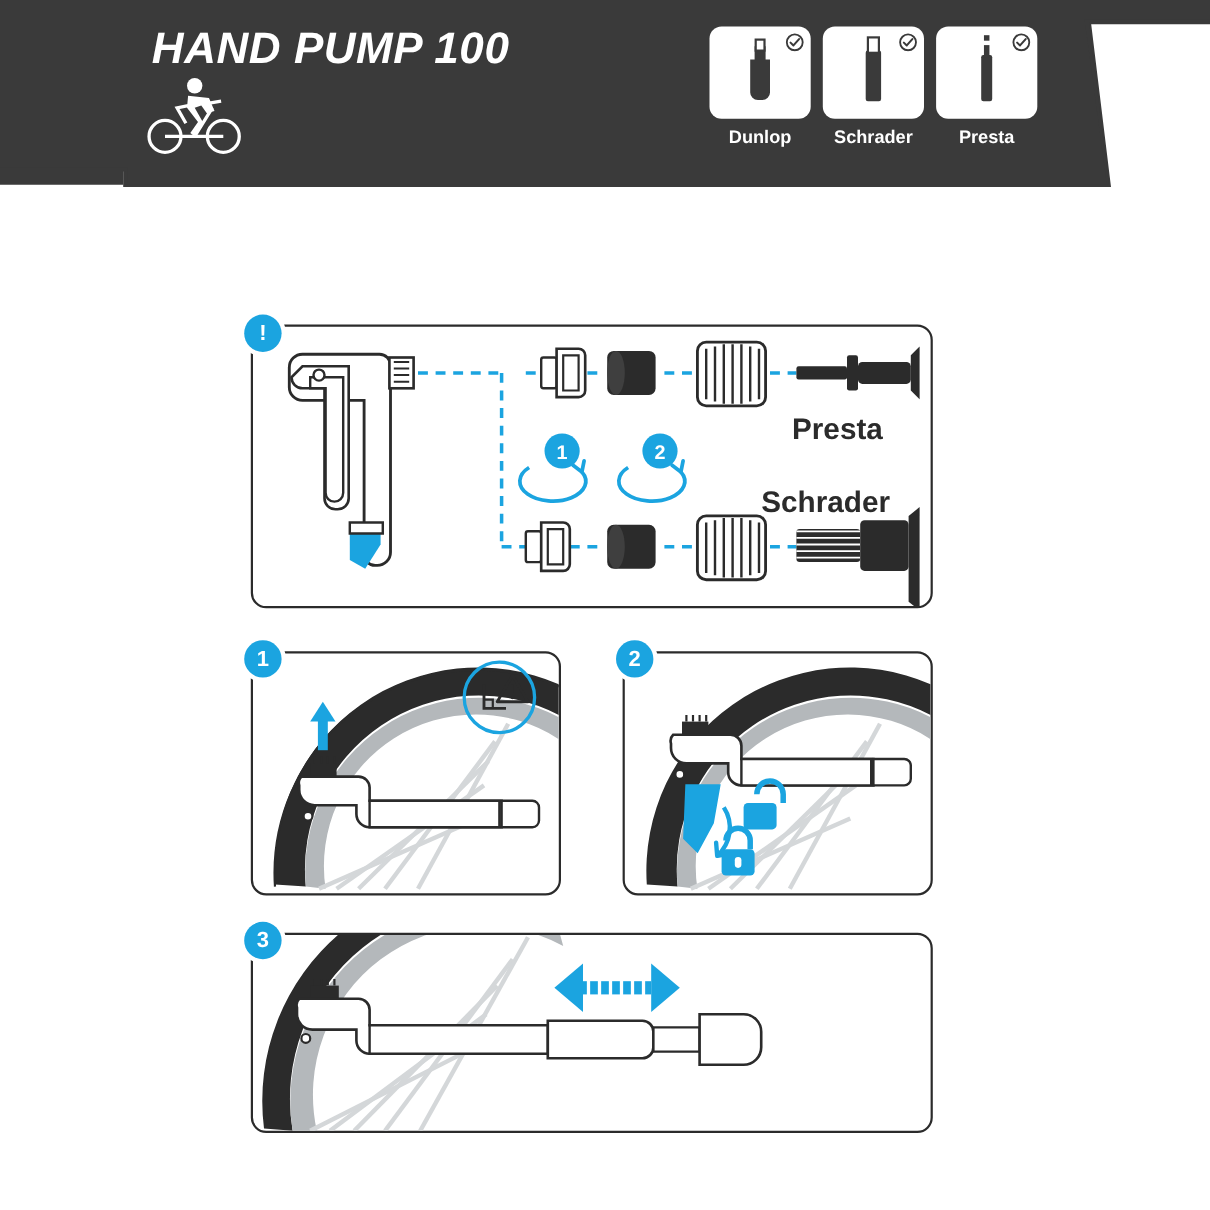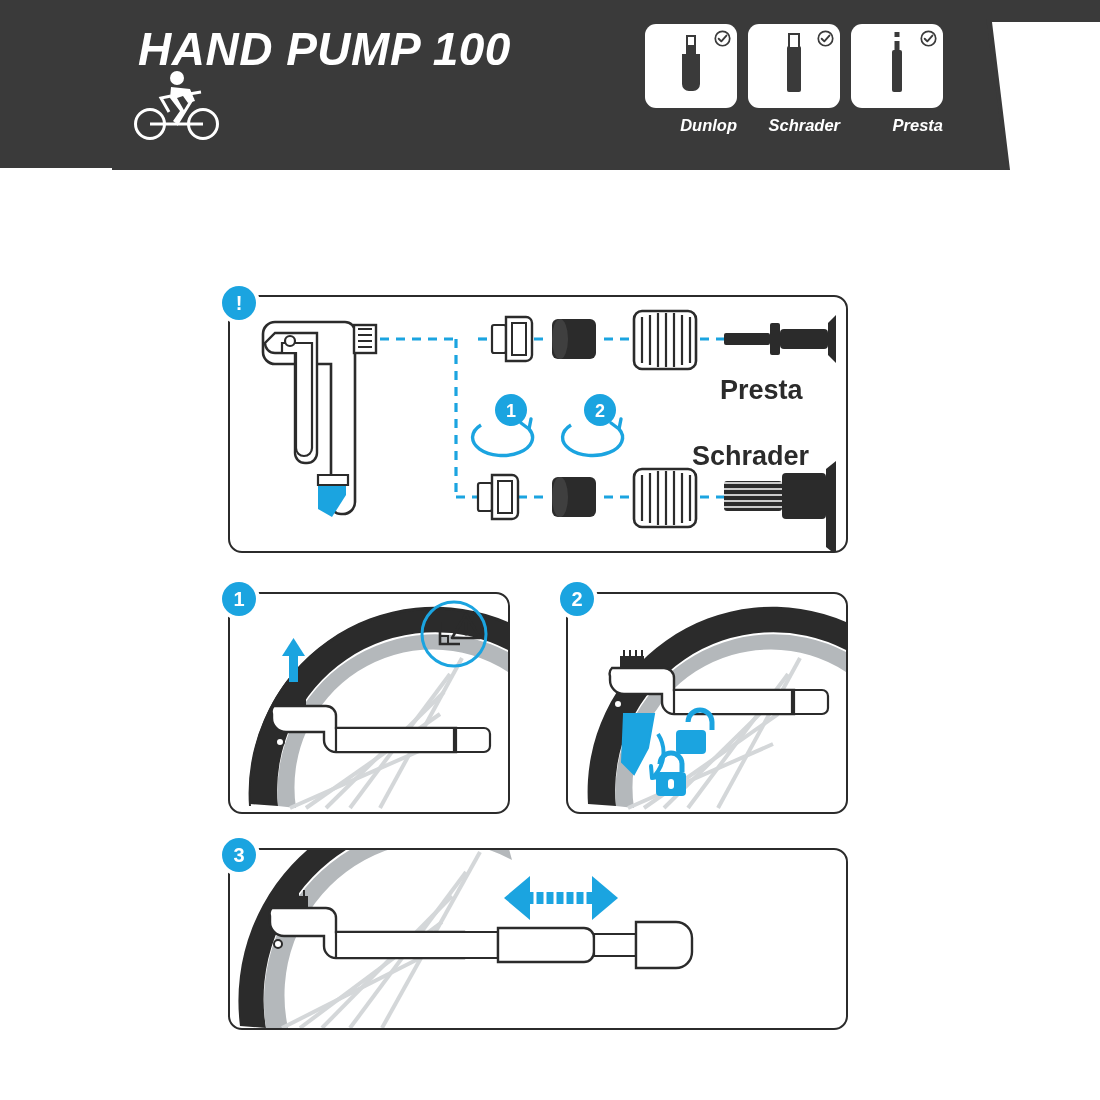--- a/index.html
+++ b/index.html
@@ -22,21 +22,21 @@
     width: 1100px; height: 170px;
   }
   .header-shape {
     position: absolute;
     left: 0; top: 0;
     width: 1100px; height: 170px;
   }
   .title {
     position: absolute;
     left: 138px; top: 22px;
-    font-size: 46px;
+    font-size: 40px;
     font-weight: bold;
     font-style: italic;
     color: #ffffff;
     letter-spacing: 0.5px;
     white-space: nowrap;
   }
   .cyclist {
     position: absolute;
     left: 133px; top: 68px;
     width: 92px; height: 72px;
@@ -54,25 +54,24 @@
     position: relative;
   }
   .valve-card {
     width: 92px; height: 84px;
     background: #ffffff;
     border-radius: 11px;
     position: relative;
   }
   .valve-label {
     margin-top: 8px;
-    text-align: right;
+    text-align: center;
     color: #ffffff;
     font-size: 16.5px;
     font-weight: bold;
-    font-style: italic;
   }
   .valve-check {
     position: absolute;
     right: 6px; top: 6px;
     width: 17px; height: 17px;
   }
   .valve-art {
     position: absolute;
     left: 0; top: 0;
     width: 92px; height: 84px;

